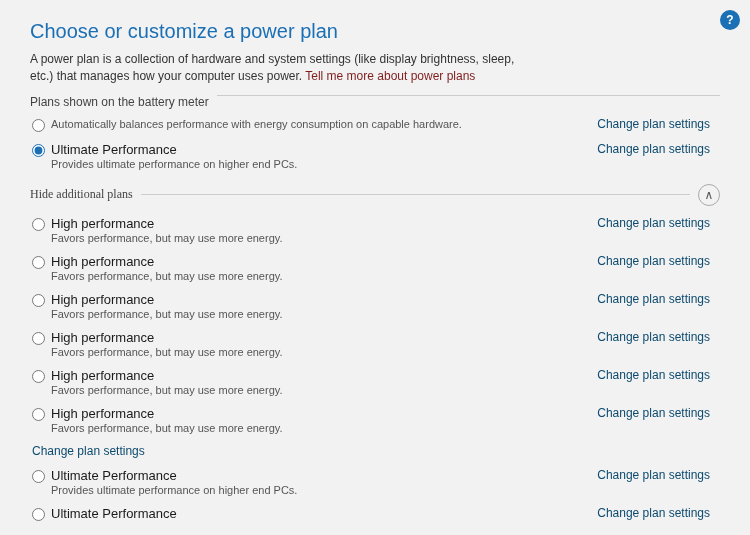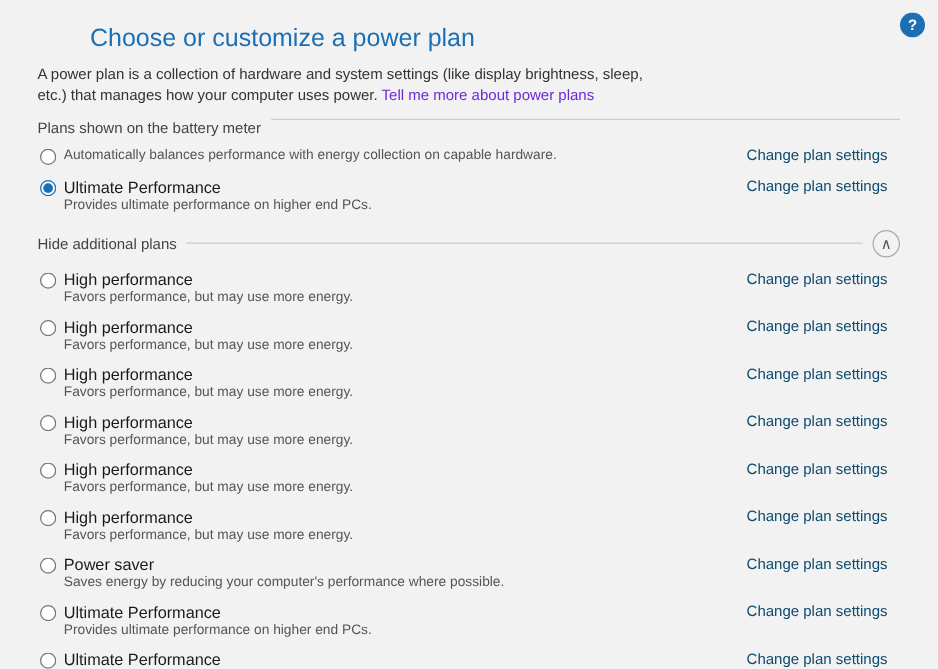--- a/index.html
+++ b/index.html
@@ -10,31 +10,30 @@
       color: #1a1a1a;
       width: 750px;
       min-height: 535px;
       padding: 20px 30px;
     }
     h1 {
       font-size: 20px;
       font-weight: 300;
       color: #1a6fb5;
       margin-bottom: 8px;
-      margin-left: 42px;
     }
     .description {
       font-size: 12px;
       color: #333;
       margin-bottom: 4px;
       max-width: 500px;
       line-height: 1.4;
     }
     .description a {
-      color: #6d28d9;
+      color: #7f1d1d;
       text-decoration: none;
     }
     .plan-item {
       margin-bottom: 10px;
       padding-left: 2px;
     }
     .plan-row {
       display: flex;
       align-items: flex-start;
       justify-content: space-between;
@@ -73,20 +72,21 @@
     }
     .hide-header {
       display: flex;
       align-items: center;
       margin: 14px 0 10px 0;
       font-size: 12px;
       color: #444;
     }
     .hide-header-text {
       margin-right: 8px;
+      font-family: Liberation Serif, serif;
     }
     .hide-header-line {
       flex: 1;
       height: 1px;
       background: #ccc;
     }
     .collapse-btn {
       width: 22px;
       height: 22px;
       border: 1px solid #aaa;
@@ -151,21 +151,21 @@
   <span class="plans-section-header-text">Plans shown on the battery meter</span>
   <div class="plans-section-line"></div>
 </div>
 
 <div id="main-plans">
     <div class="plan-item">
       <div class="plan-row">
         <div class="plan-left">
           <input type="radio" name="power-plan" style="">
           <div class="plan-info">
-            <span class="plan-desc">Automatically balances performance with energy collection on capable hardware.</span>
+            <span class="plan-desc">Automatically balances performance with energy consumption on capable hardware.</span>
           </div>
         </div>
         <a class="change-link" href="#">Change plan settings</a>
       </div>
     </div>
     <div class="plan-item">
       <div class="plan-row">
         <div class="plan-left">
           <input type="radio" name="power-plan" checked="" style="">
           <div class="plan-info">
@@ -252,27 +252,20 @@
           <div class="plan-info">
             <span class="plan-name">High performance</span>
             <span class="plan-desc">Favors performance, but may use more energy.</span>
           </div>
         </div>
         <a class="change-link" href="#">Change plan settings</a>
       </div>
     </div>
     <div class="plan-item">
       <div class="plan-row">
-        <div class="plan-left">
-          <input type="radio" name="power-plan" style="">
-          <div class="plan-info">
-            <span class="plan-name">Power saver</span>
-            <span class="plan-desc">Saves energy by reducing your computer's performance where possible.</span>
-          </div>
-        </div>
         <a class="change-link" href="#">Change plan settings</a>
       </div>
     </div>
     <div class="plan-item">
       <div class="plan-row">
         <div class="plan-left">
           <input type="radio" name="power-plan" style="">
           <div class="plan-info">
             <span class="plan-name">Ultimate Performance</span>
             <span class="plan-desc">Provides ultimate performance on higher end PCs.</span>

